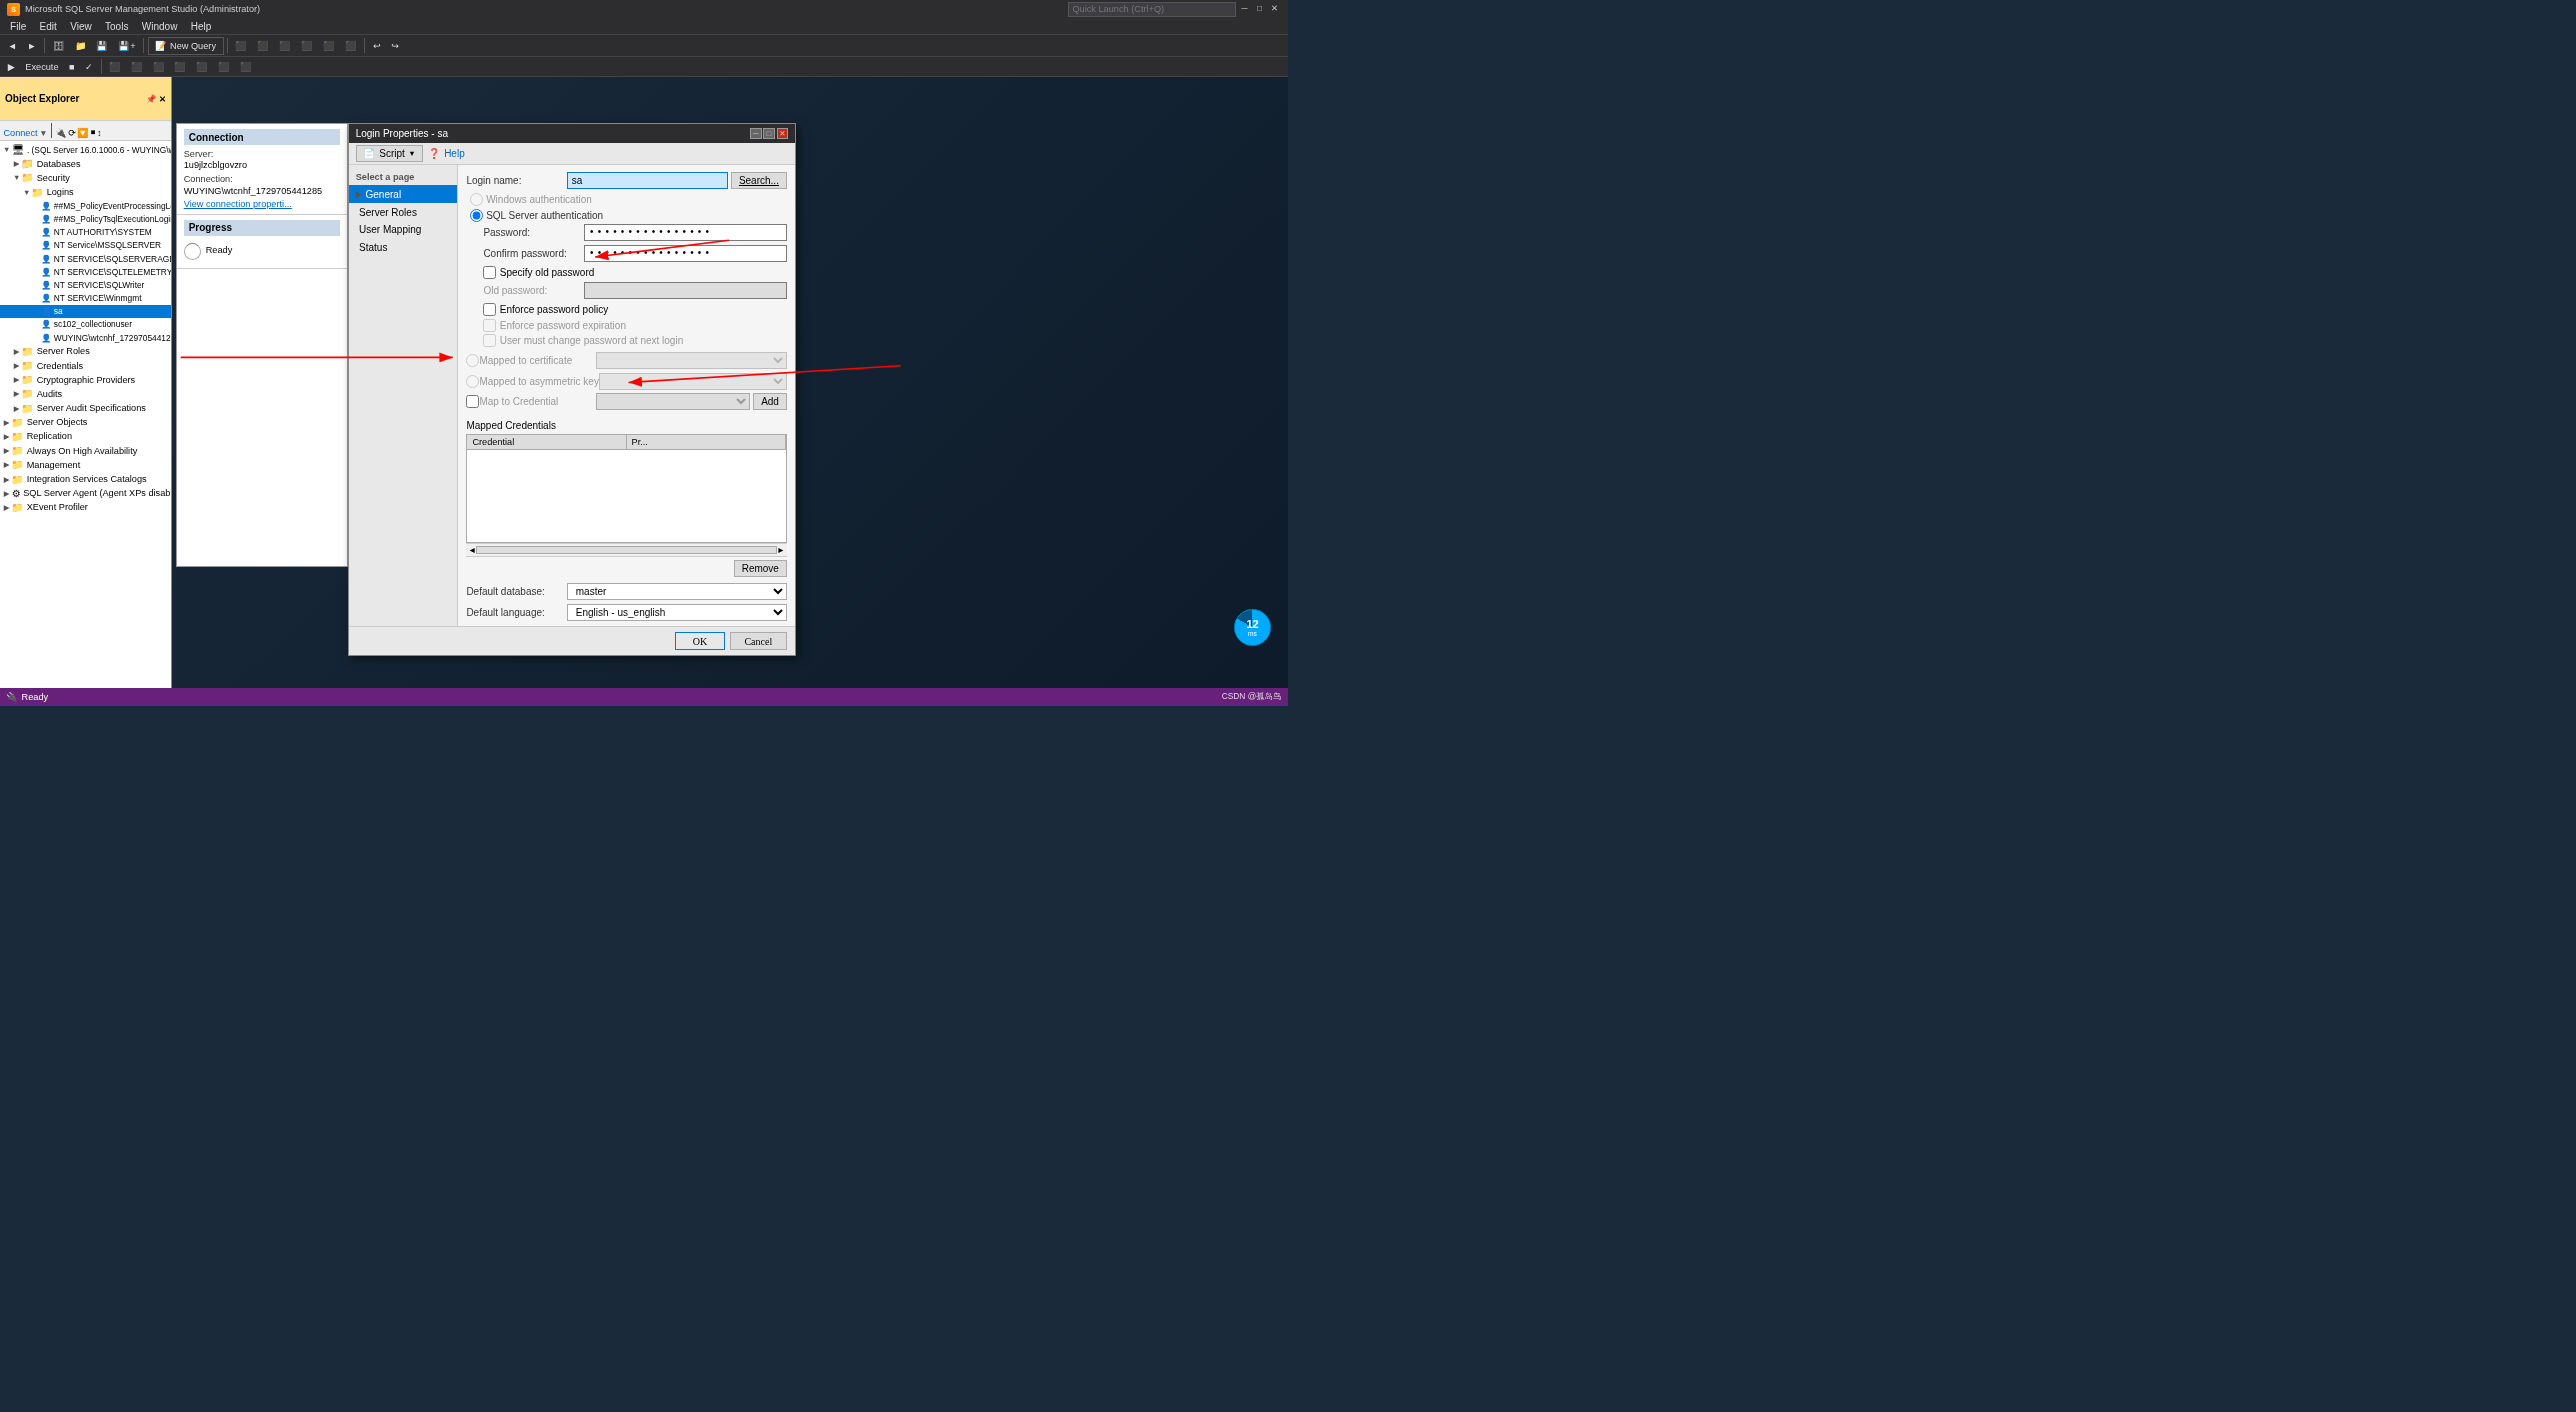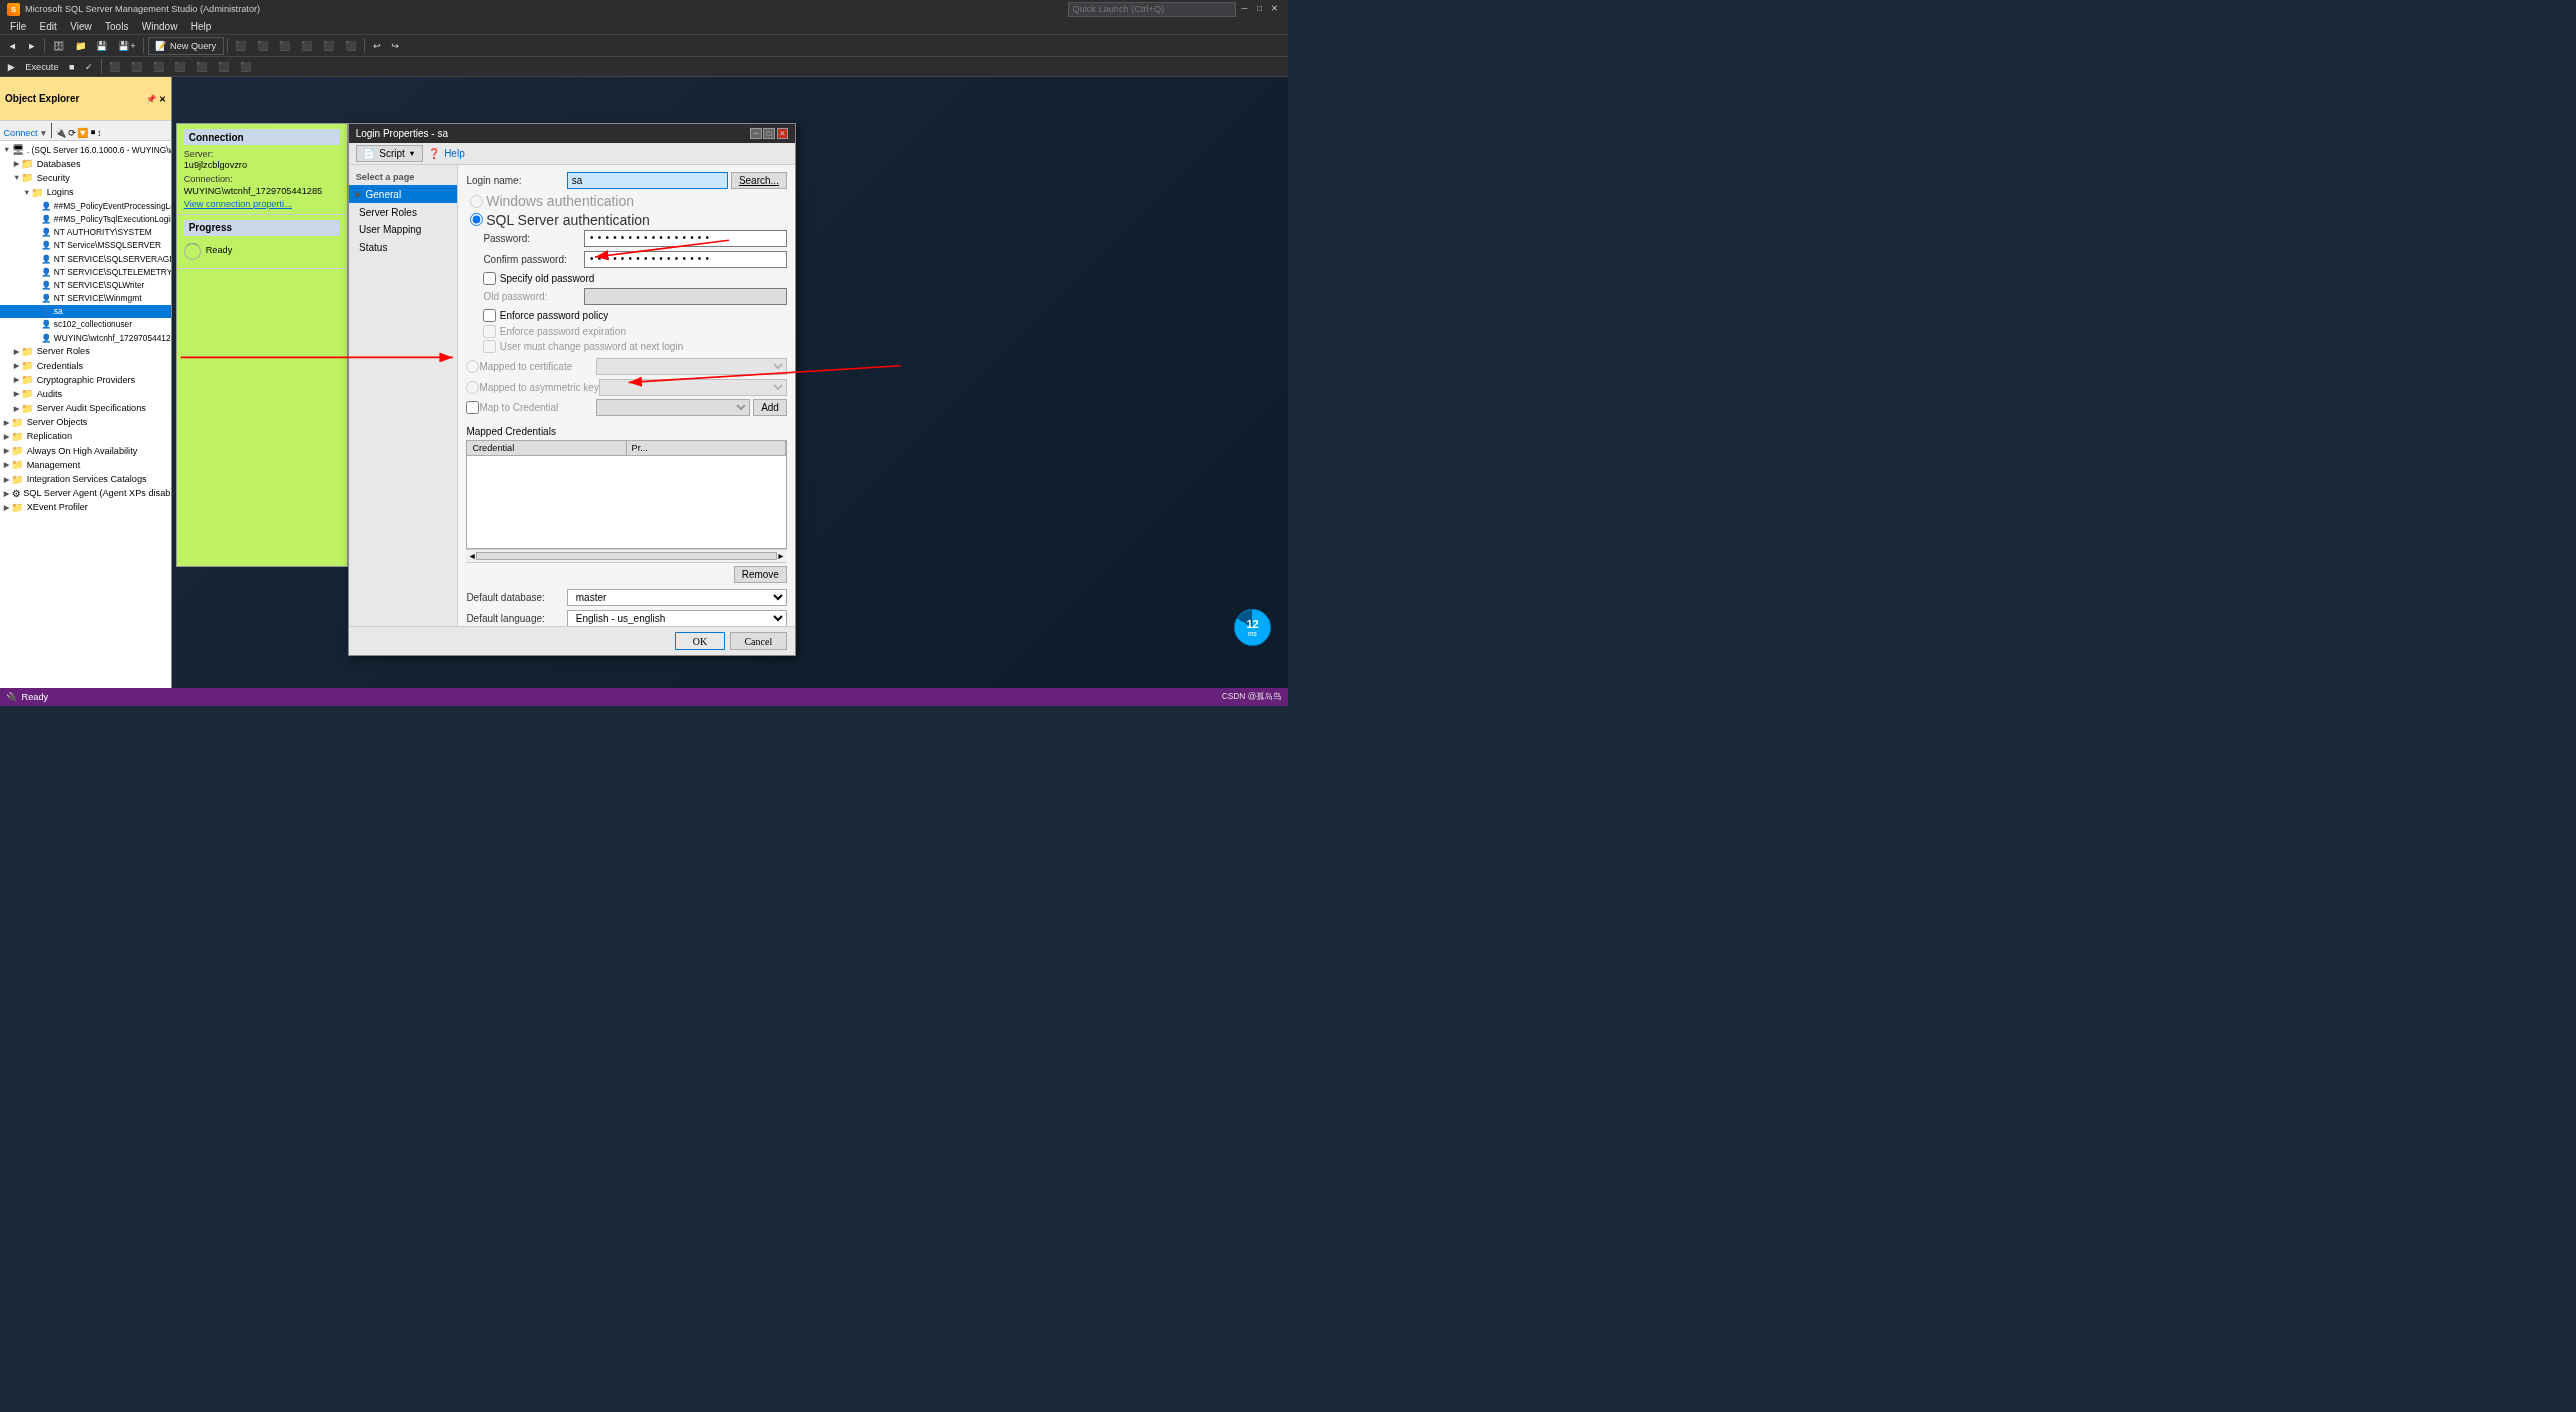--- a/index.html
+++ b/index.html
@@ -321,21 +321,21 @@
       height: 17px;
       text-decoration: underline;
     }
     .radio-row {
       display: flex;
       align-items: center;
       margin-bottom: 2.5px;
       padding-left: 3.4px;
     }
     .radio-row input[type="radio"] { margin-right: 3.4px; }
-    .radio-row label { font-size: 14px; color: #333; }
+    .radio-row label { font-size: 10px; color: #333; }
     .radio-row.disabled label { color: #999; }
 
     .section-indent {
       padding-left: 17px;
     }
     .password-field {
       font-family: 'Courier New', monospace;
       letter-spacing: 1.7px;
     }
 
@@ -844,21 +844,21 @@
           <span class="tree-label">XEvent Profiler</span>
         </div>
       </div>
     </div>
   </div>
 
   <div class="dark-area"></div>
 
   <div class="dialog-overlay">
 
-    <div style="width:172px; height:444px; background:#bef264; border:0.8px solid #999; margin-right:0; display:flex; flex-direction:column;">
+    <div style="width:172px; height:444px; background:#ffffff; border:0.8px solid #999; margin-right:0; display:flex; flex-direction:column;">
       <div class="conn-section">
         <div class="conn-title">Connection</div>
         <div class="conn-label">Server:</div>
         <div class="conn-value">1u9jlzcblgovzro</div>
         <div class="conn-label">Connection:</div>
         <div class="conn-value">WUYING\wtcnhf_1729705441285</div>
         <div class="conn-link">View connection properti...</div>
       </div>
       <div class="conn-section">
         <div class="conn-title">Progress</div>

